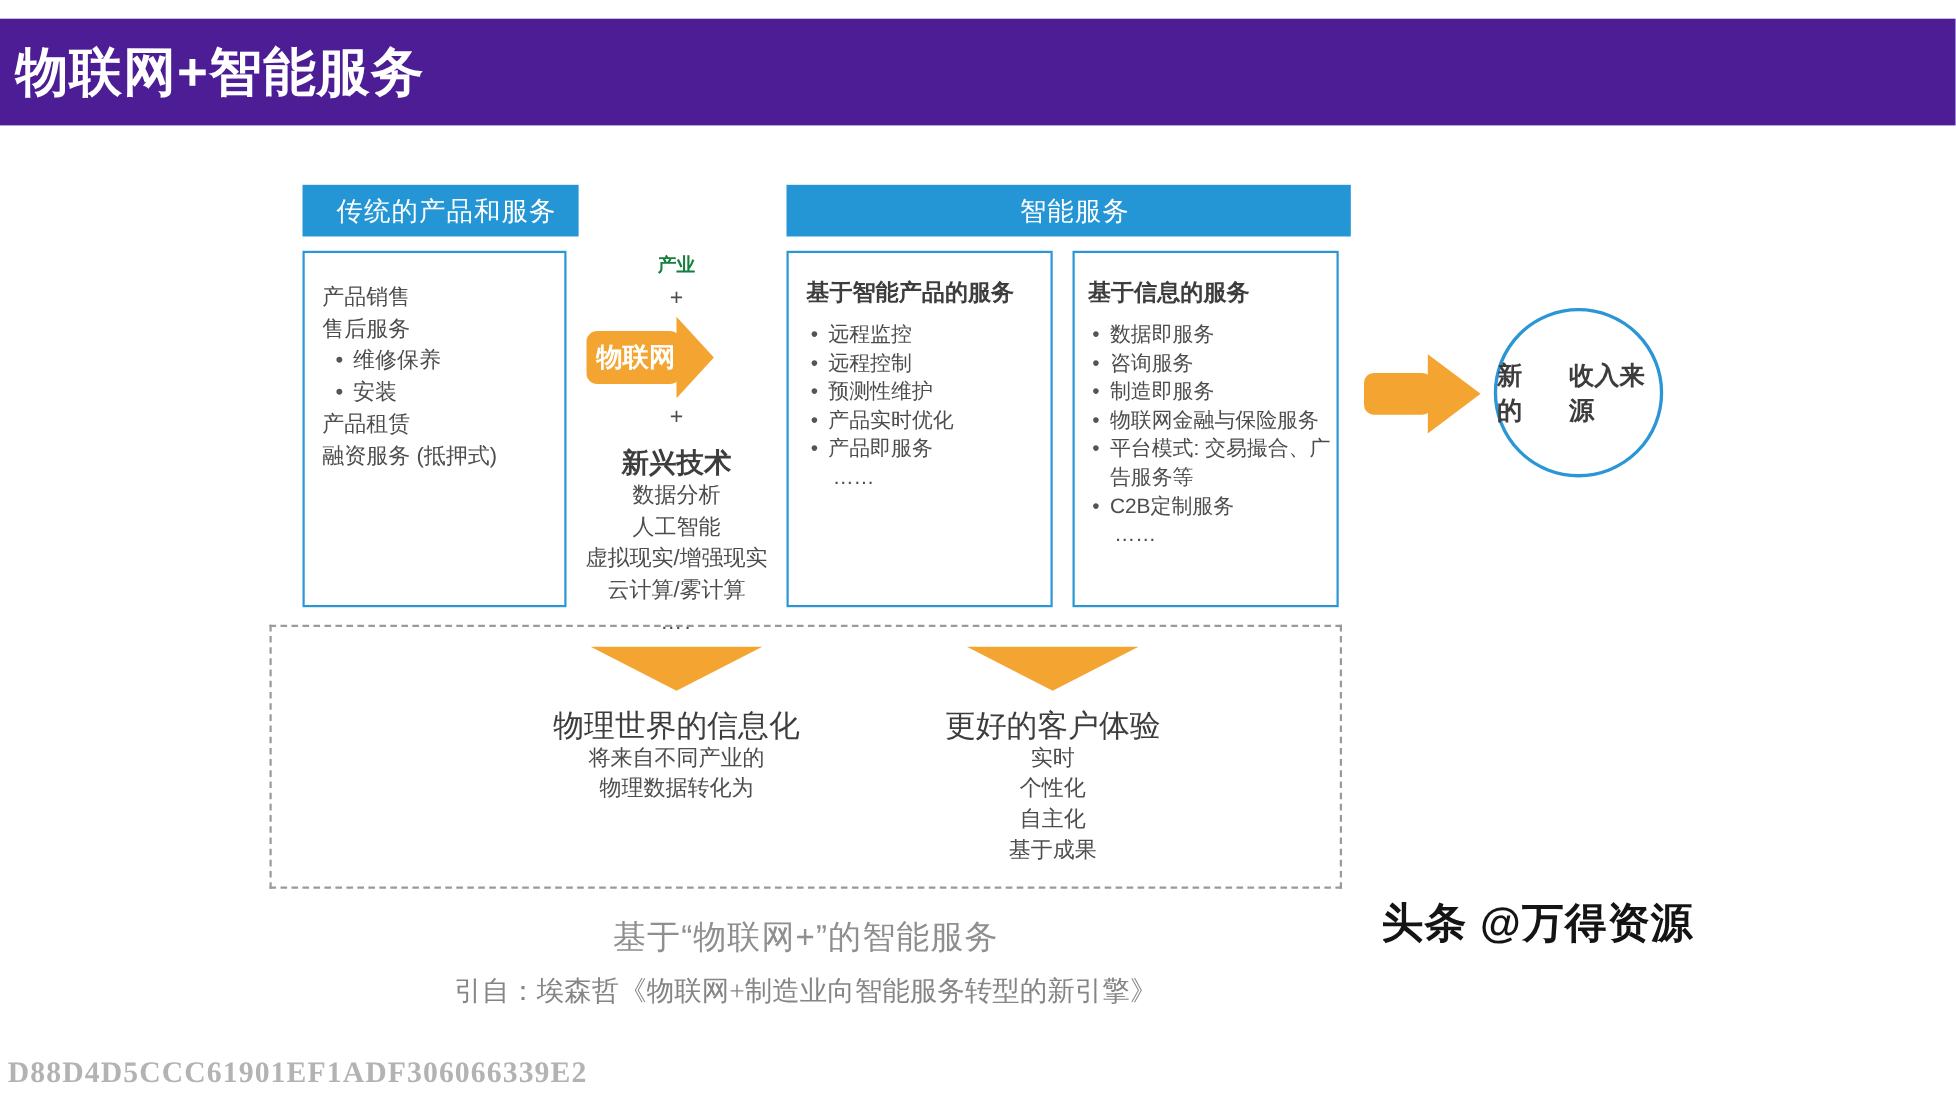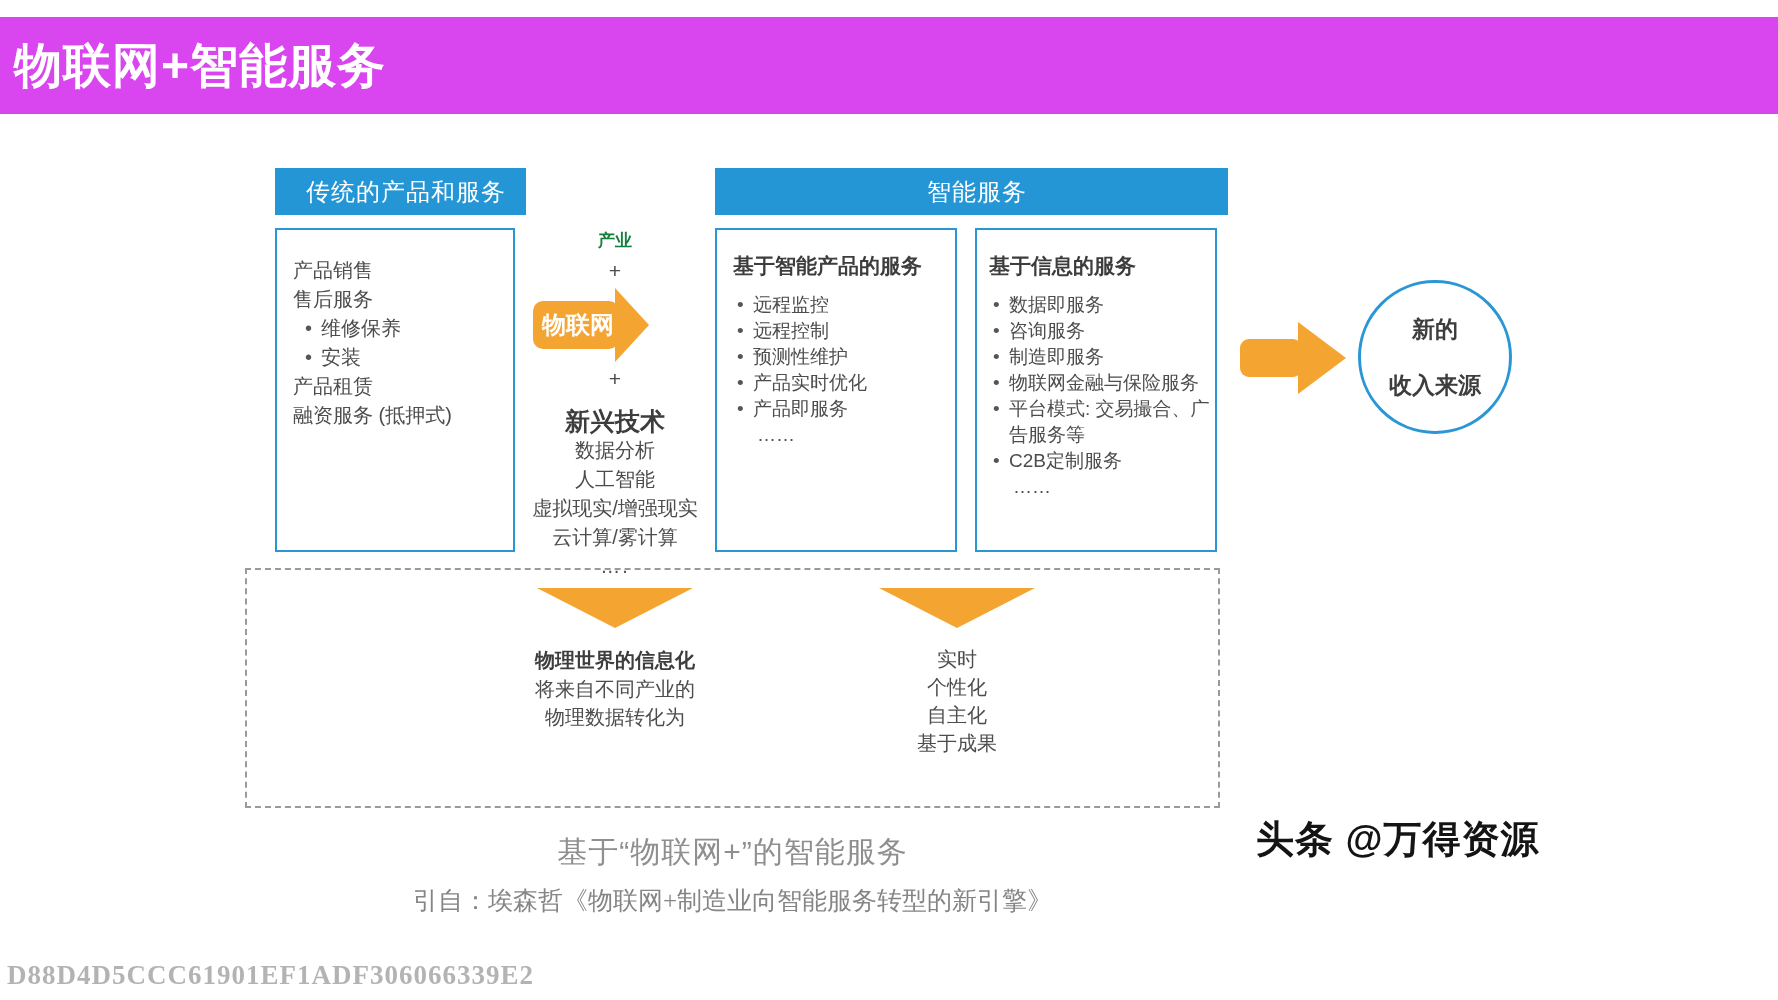--- a/index.html
+++ b/index.html
@@ -2,21 +2,21 @@
 <html><head>
 <meta charset="utf-8">
 <style>
   html,body{margin:0;padding:0;background:#fff;}
   #canvas{
     position:relative;width:1778px;height:1000px;background:#ffffff;overflow:hidden;
     font-family:"Liberation Sans","DejaVu Sans",sans-serif;color:#4a4a4a;
   }
   
   .title-bar{
-    position:absolute;left:0;top:17px;width:100%;height:97px;background:#d946ef;
+    position:absolute;left:0;top:17px;width:100%;height:97px;background:#4c1d95;
     display:flex;align-items:center;
   }
   .title-bar .title{color:#ffffff;font-size:48px;font-weight:bold;padding-left:14px;letter-spacing:1px;}
   
   .hdr{
     position:absolute;background:#2596d5;color:#fff;font-size:24px;
     display:flex;align-items:center;justify-content:center;letter-spacing:1px;padding-left:11px;
   }
   .hdr-left{left:275px;top:168px;width:240px;height:47px;}
   .hdr-right{left:715px;top:168px;width:502px;height:47px;}
@@ -44,32 +44,32 @@
     position:absolute;left:0;top:0;width:90px;height:74px;display:flex;align-items:center;justify-content:center;
     color:#fff;font-size:24px;font-weight:bold;
   }
   .mid-col .tech-h{font-size:25px;font-weight:bold;color:#3d3d3d;margin-top:12px;line-height:30px;}
   .mid-col .tech{font-size:20px;line-height:29px;color:#4d4d4d;white-space:nowrap;}
   .mid-col .dots{font-size:20px;line-height:29px;color:#4d4d4d;letter-spacing:2px;}
   
   .big-arrow{position:absolute;left:1240px;top:316px;}
   .revenue-circle{
     position:absolute;left:1358px;top:280px;width:154px;height:154px;border:3px solid #2a96d5;border-radius:50%;
-    box-sizing:border-box;display:flex;flex-direction:column;align-items:center;justify-content:center;
+    box-sizing:border-box;display:flex;flex-direction:row;align-items:center;justify-content:center;
     font-size:23px;font-weight:bold;color:#3d3d3d;line-height:32px;background:#fff;gap:24px;
   }
   
   .dashed-box{position:absolute;left:245px;top:568px;width:975px;height:240px;border:2px dashed #9a9a9a;box-sizing:border-box;}
   .tri{width:0;height:0;border-left:78px solid transparent;border-right:78px solid transparent;border-top:40px solid #f4a431;position:absolute;top:588px;}
   .tri-left{left:537px;}
   .tri-right{left:879px;}
   .outcome{position:absolute;top:645px;width:320px;text-align:center;}
   .outcome-left{left:455px;}
   .outcome-right{left:797px;}
-  .outcome .oh{font-size:20px;font-weight:bold;color:#3d3d3d;line-height:30px;}
+  .outcome .oh{font-size:28px;font-weight:normal;color:#3d3d3d;line-height:30px;}
   .outcome .ol{font-size:20px;color:#4d4d4d;line-height:28px;}
   
   .caption{position:absolute;left:245px;top:832px;width:975px;text-align:center;font-size:30px;color:#8f8f8f;letter-spacing:1px;}
   .source{
     position:absolute;left:245px;top:884px;width:975px;text-align:center;font-size:25px;color:#858585;
     font-family:"Liberation Serif","DejaVu Serif",serif;
   }
   
   .wm-code{
     position:absolute;left:7px;top:960px;font-size:27px;font-weight:bold;color:#b3b3b3;letter-spacing:1px;
@@ -159,20 +159,21 @@
   <div class="tri tri-left"></div>
   <div class="tri tri-right"></div>
 
   <div class="outcome outcome-left">
     <div class="oh">物理世界的信息化</div>
     <div class="ol">将来自不同产业的</div>
     <div class="ol">物理数据转化为</div>
   </div>
 
   <div class="outcome outcome-right">
+    <div class="oh">更好的客户体验</div>
     <div class="ol">实时</div>
     <div class="ol">个性化</div>
     <div class="ol">自主化</div>
     <div class="ol">基于成果</div>
   </div>
 
   <div class="caption">基于“物联网+”的智能服务</div>
   <div class="source">引自：埃森哲《物联网+制造业向智能服务转型的新引擎》</div>
 
   <div class="wm-code">D88D4D5CCC61901EF1ADF306066339E2</div>

